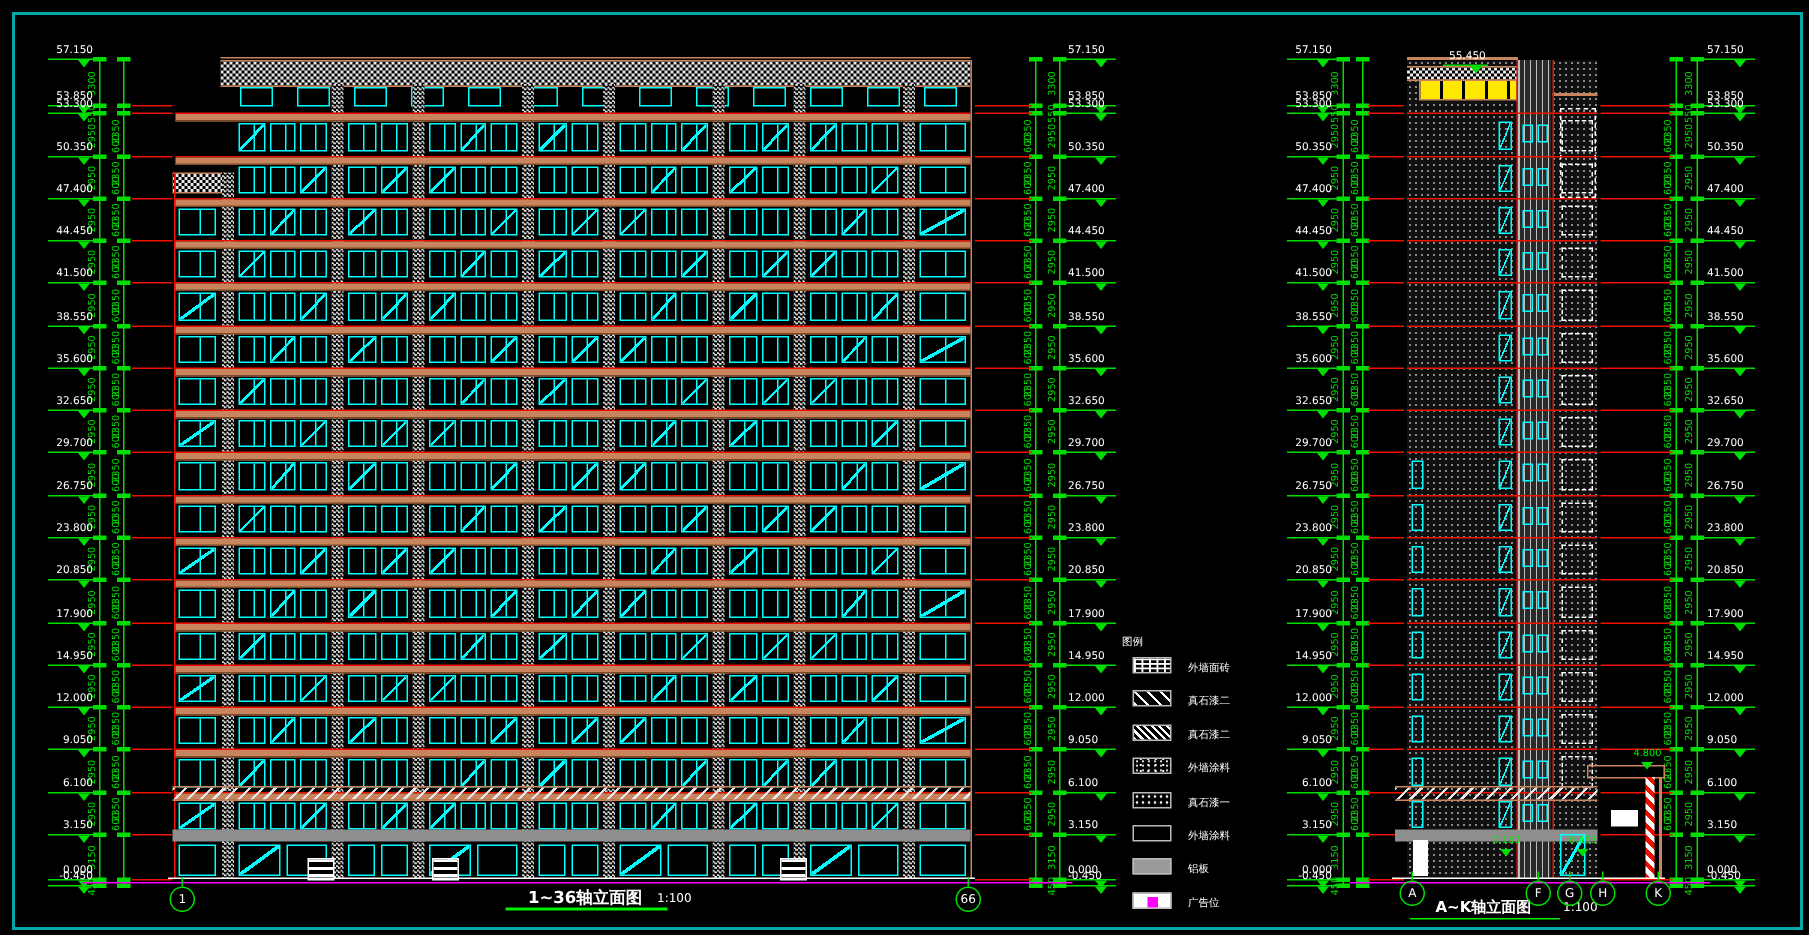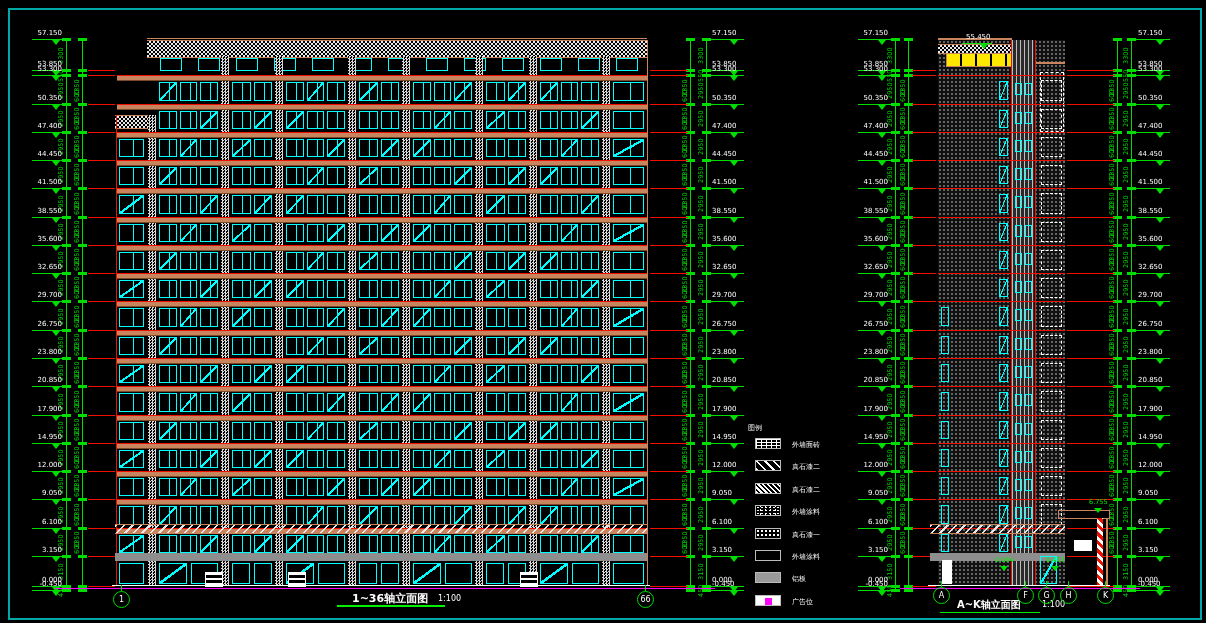--- a/index.html
+++ b/index.html
@@ -2034,23 +2034,23 @@
       <div class="win diag" style="left: 999px; top: 534px; width: 9px; height: 18px;"></div>
       <div class="win" style="left: 941px; top: 534px; width: 8px; height: 18px;"></div>
       <div class="diagband" style="left: 930px; top: 524px; width: 135px; height: 8px;"></div>
       <div class="grayband" style="left: 930px; top: 553px; width: 135px; height: 8px;"></div>
       <div class="abs" style="left: 1058px; top: 510px; width: 50px; height: 7px; border: 1px solid rgb(200, 132, 92); position: absolute;"></div>
       <div class="tanline" style="left: 1106px; top: 518px; width: 2px; height: 68px;"></div>
       <div class="stripepole" style="left: 1097px; top: 518px; width: 6px; height: 68px;"></div>
       <div class="abs" style="left: 1074px; top: 540px; width: 18px; height: 11px; background: rgb(255, 255, 255); position: absolute;"></div>
       <div class="win diag" style="left: 1040px; top: 556px; width: 17px; height: 28px;"></div>
       <div class="abs" style="left: 942px; top: 560px; width: 10px; height: 24px; background: rgb(255, 255, 255); position: absolute;"></div>
-      <div class="greentxt" style="left: 1089px; top: 498px;">6.755</div>
+      <div class="greentxt" style="left: 1089px; top: 498px;">4.800</div>
       <div class="lvltri" style="left: 1094px; top: 508px;"></div>
-      <div class="greentxt" style="left: 995px; top: 556px;">0.094</div>
+      <div class="greentxt" style="left: 995px; top: 556px;">0.150</div>
       <div class="lvltri" style="left: 1000px; top: 566px;"></div>
       <div class="greentxt" style="left: 1046px; top: 556px;">0.433</div>
       <div class="lvltri" style="left: 1051px; top: 566px;"></div>
       <div class="abs" style="left: 928px; top: 585px; width: 182px; height: 1px; background: rgb(255, 255, 255); position: absolute;"></div>
       <div class="abs" style="left: 900px; top: 588px; width: 240px; height: 1px; background: rgb(255, 0, 255); position: absolute;"></div>
       <div class="bubble" style="left: 113px; top: 591px;">1</div>
       <div class="gline" style="left: 121px; top: 585px; width: 1px; height: 6px;"></div>
       <div class="bubble" style="left: 637px; top: 591px;">66</div>
       <div class="gline" style="left: 645px; top: 585px; width: 1px; height: 6px;"></div>
       <div class="bubble" style="left: 933px; top: 587px;">A</div>

